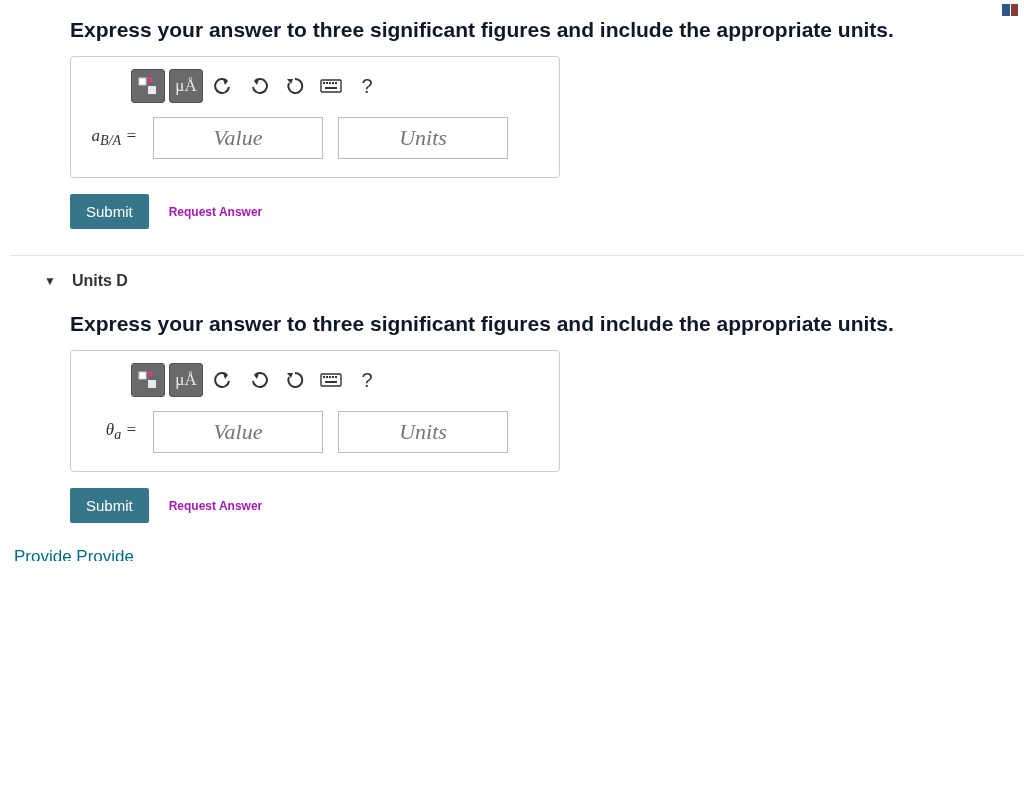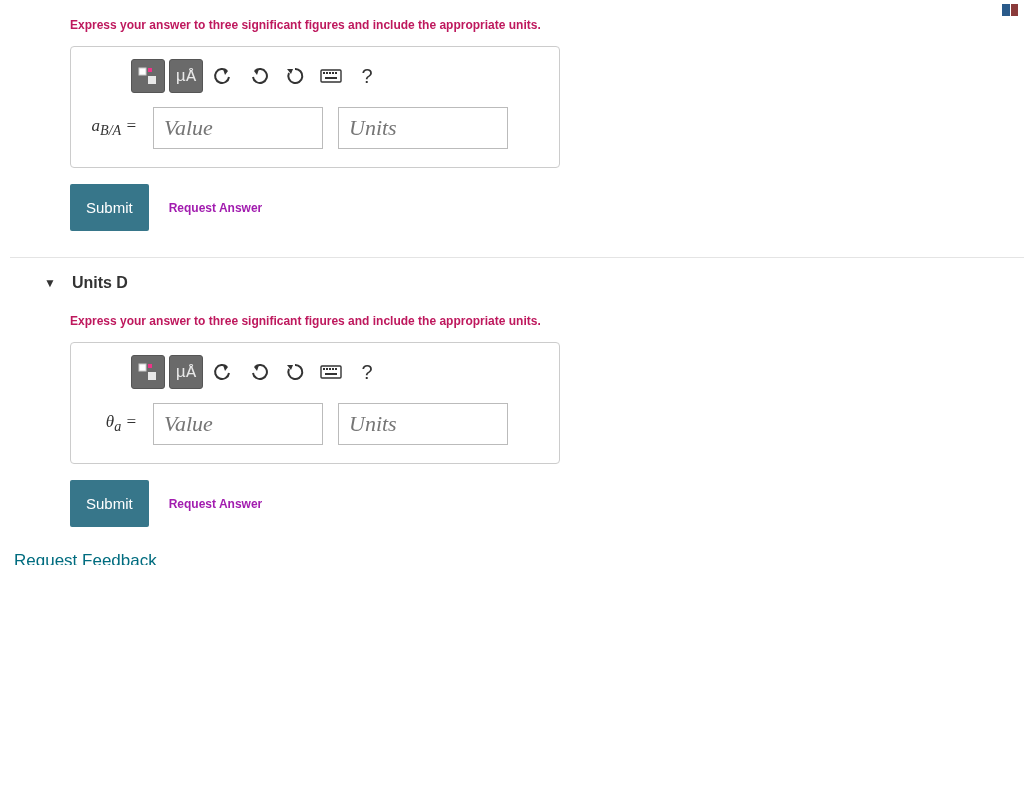--- a/index.html
+++ b/index.html
@@ -6,21 +6,21 @@
   body {
     font-family: Arial, Helvetica, sans-serif;
     font-size: 15px;
     color: #333;
     background: #fff;
     width: 1024px;
   }
   .page { padding: 0 0 0 10px; }
   .section { padding: 18px 60px 18px 60px; }
   .prompt-line { font-size: 16px; color: #333; margin-bottom: 10px; }
-  .instruction { font-size: 12px; font-weight: bold; color: #be185d; margin-bottom: 14px; }
+  .instruction { font-size: 21px; font-weight: bold; color: #0f172a; margin-bottom: 14px; }
   .math-it { font-family: 'Times New Roman', serif; font-style: italic; font-size: 18px; }
   .math-it sub { font-size: 12px; font-style: italic; }
   .answer-box {
     border: 1px solid #ccc;
     border-radius: 4px;
     padding: 12px 14px 18px 14px;
     width: 490px;
     margin-bottom: 16px;
   }
   .toolbar { display: flex; align-items: center; gap: 4px; margin-left: 46px; margin-bottom: 14px; }
@@ -28,41 +28,42 @@
     width: 34px; height: 34px;
     display: inline-flex; align-items: center; justify-content: center;
     border-radius: 3px;
     background: #6a6a6a;
     border: 1px solid #555;
     color: #fff;
     cursor: pointer;
   }
   .tool-btn.light { background: transparent; border: none; color: #333; width: 32px; }
   .tool-btn svg { display: block; }
-  .tool-btn .ua { font-family: Liberation Mono, monospace; font-size: 17px; color: #e8e8e8; }
+  .tool-btn .ua { font-family: Liberation Serif, serif; font-size: 17px; color: #e8e8e8; }
   .answer-row { display: flex; align-items: center; gap: 16px; }
   .answer-label { font-family: 'Times New Roman', serif; font-style: italic; font-size: 17px; color: #333; min-width: 52px; text-align: right; }
   .input-box {
     border: 1px solid #bbb;
     height: 42px;
     font-family: 'Times New Roman', serif;
     font-style: italic;
     font-size: 22px;
     color: #999;
     padding: 4px 10px;
     background: #fff;
+    text-align: center;
   }
   .input-box.value { width: 170px; }
   .input-box.units { width: 170px; margin-left: -1px; }
   .submit-row { display: flex; align-items: center; gap: 20px; }
   .submit-btn {
     background: #37768a;
     color: #fff;
     border: none;
-    padding: 15px 16px;
+    padding: 9px 16px;
     font-size: 15px;
     cursor: pointer;
     border-radius: 2px;
   }
   .request-link {
     color: #a21caf;
     font-weight: bold;
     font-size: 12px;
     cursor: pointer;
   }
@@ -216,14 +217,14 @@
         <input class="input-box units" placeholder="Units" style="">
       </div>
     </div>
 
     <div class="submit-row">
       <button class="submit-btn">Submit</button>
       <a class="request-link">Request Answer</a>
     </div>
   </div>
 
-  <div class="feedback-link">Request Feedback</div>
+  <div class="feedback-link">Provide Provide</div>
 </div>
 
 </body></html>

